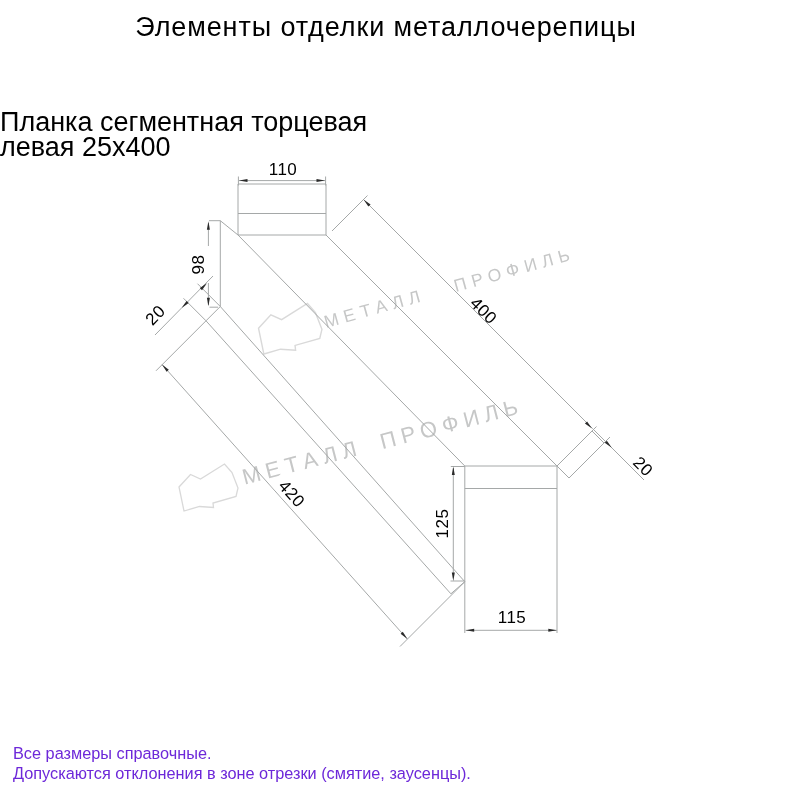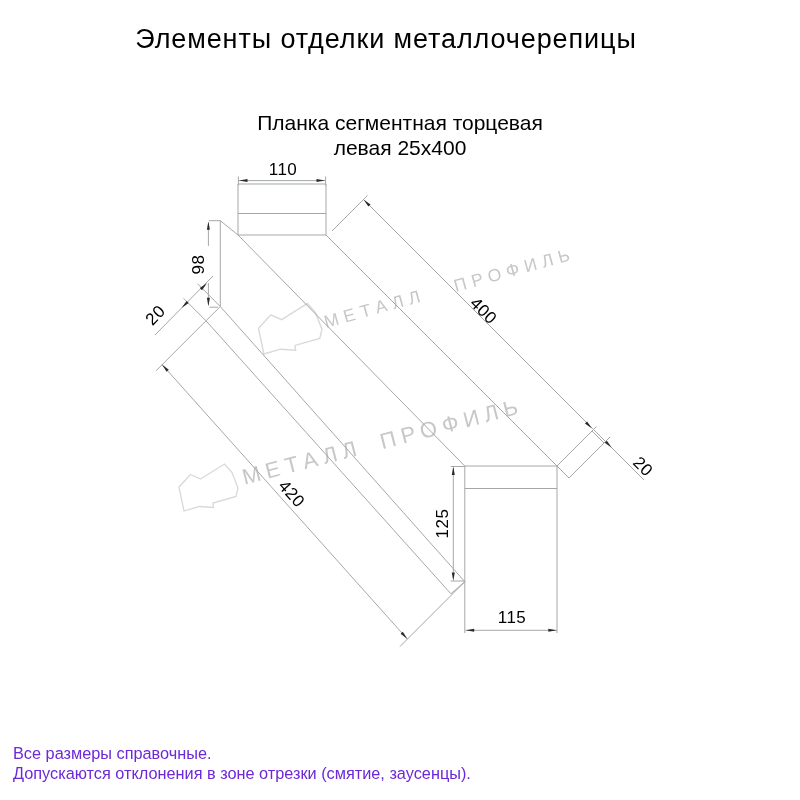--- a/index.html
+++ b/index.html
@@ -1,19 +1,19 @@
 <!DOCTYPE html>
 <html><head>
 <meta charset="utf-8">
 <style>
 html,body{margin:0;padding:0;width:800px;height:800px;background:#ffffff;}
 body{font-family:"Liberation Sans",sans-serif;position:relative;}
 .abs{position:absolute;}
-#title{top:26px;left:0;width:772px;text-align:center;font-size:27px;letter-spacing:0.9px;line-height:27px;color:#000;}
-#subtitle{top:110px;left:0;width:800px;text-align:center;font-size:21px;line-height:25px;color:#000;}
+#title{top:14px;left:0;width:772px;text-align:center;font-size:27px;letter-spacing:0.9px;line-height:27px;color:#000;}
+#subtitle{top:110px;left:0;width:800px;font-size:27px;line-height:25px;color:#000;}
 #foot{left:13px;top:744px;font-size:16.3px;line-height:19.5px;color:#6d28d9;}
 </style>
 </head>
 <body>
 <div id="title" class="abs">Элементы отделки металлочерепицы</div>
 <div id="subtitle" class="abs">Планка сегментная торцевая<br>левая 25х400</div>
 <svg class="abs" style="left:0;top:0" width="800" height="800" viewBox="0 0 800 800">
 <defs>
 <path id="logo" d="M179,487 L190.5,474.5 L200.5,479 L224.5,464 L232,472.5 L238,488 L236,496.5 L213,503 L213.5,507.5 L199.5,506.5 L184,511 Z" fill="none" stroke="#d9d9d9" stroke-width="1.3"></path>
 </defs>

